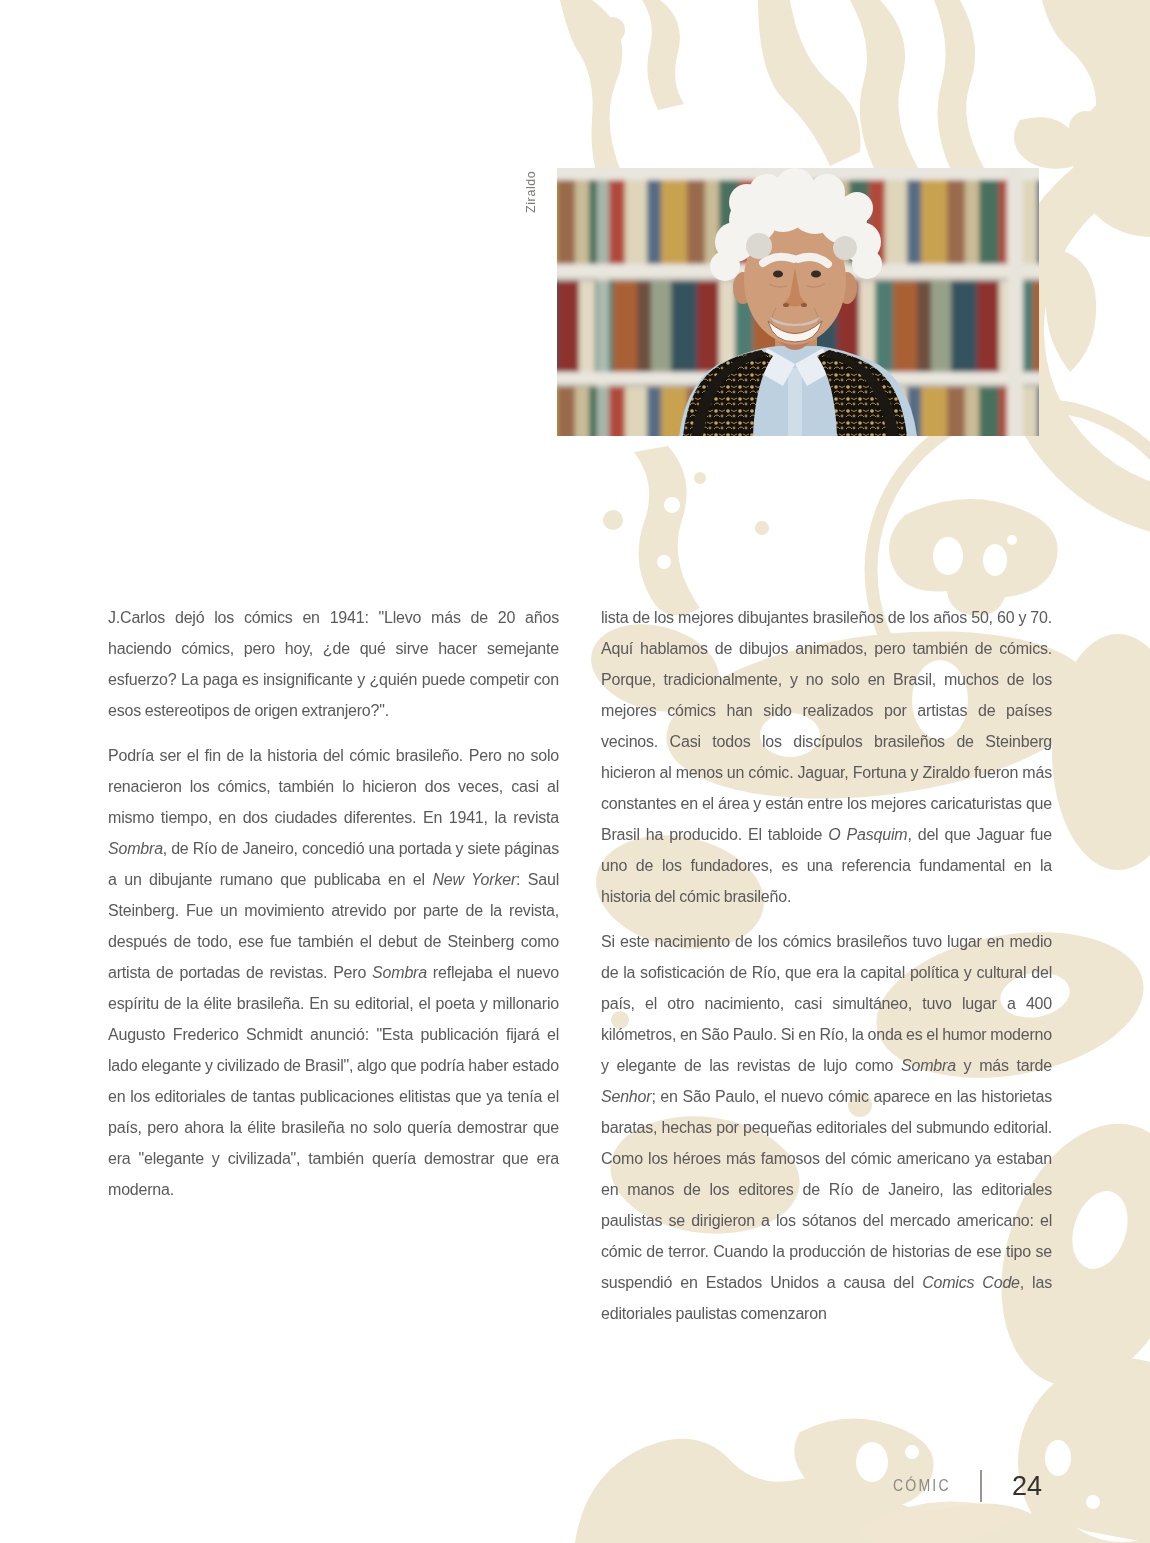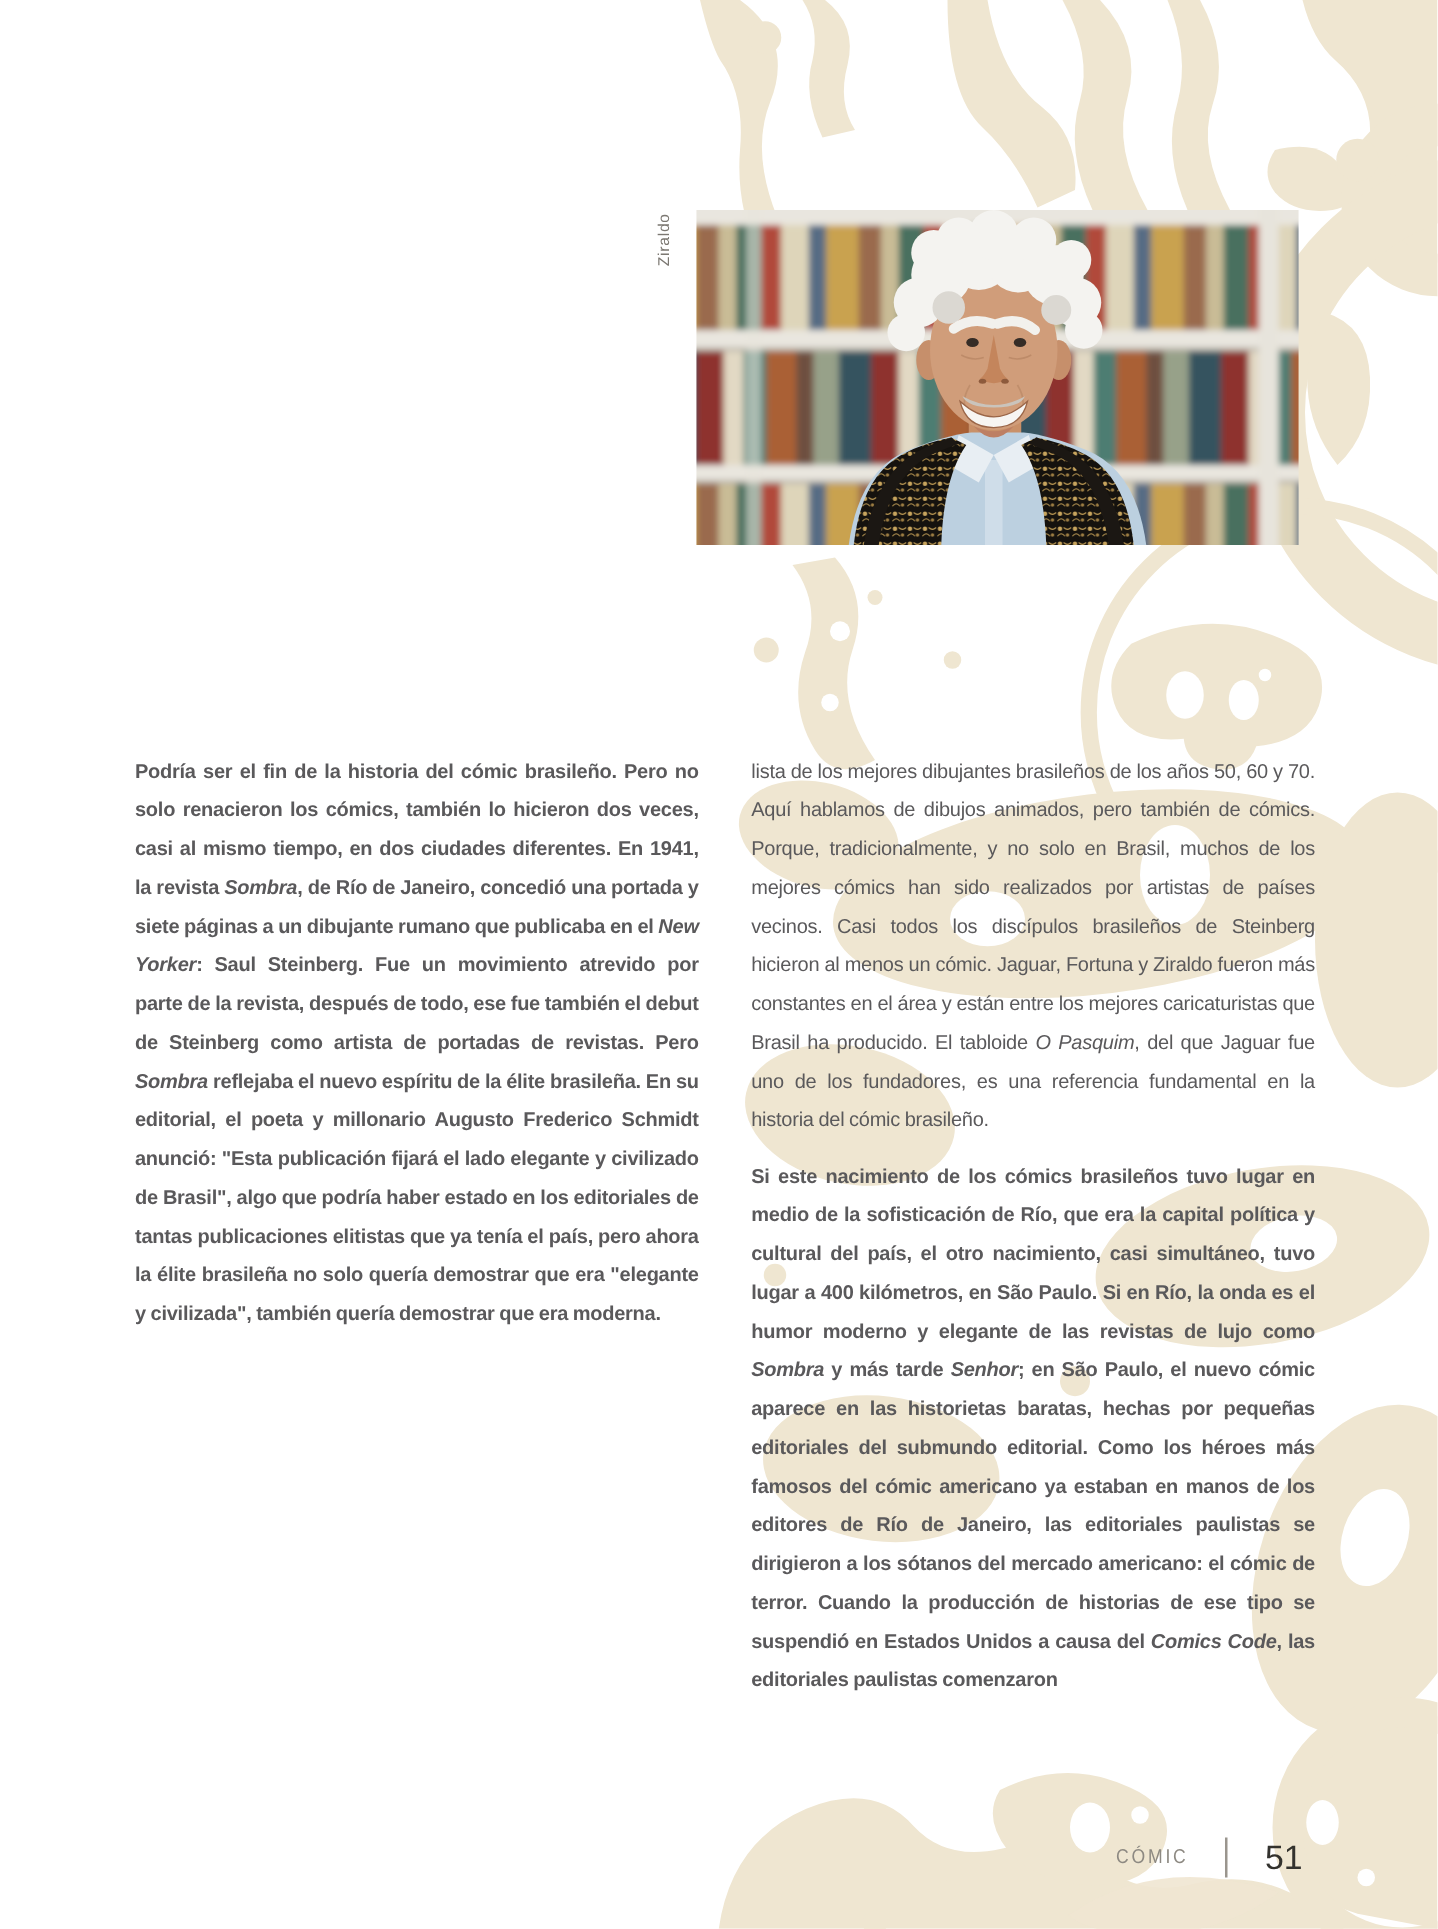--- a/index.html
+++ b/index.html
@@ -25,21 +25,21 @@
   }
   .col{
     flex:1 1 0;
     text-align:justify;
     font-size:16px;line-height:31px;
     letter-spacing:-0.2px;word-spacing:-0.5px;
     color:#5a595b;
     hyphens:none;
   }
   .col p{margin:0 0 14px 0;}
-  .col p:last-child{margin-bottom:0;font-weight:bold;}
+  .col p:last-child{margin-bottom:0;}
   .col em{font-style:italic;}
   .footer{
     position:absolute;right:108px;top:1470px;z-index:2;
     display:flex;align-items:center;gap:30px;
   }
   .footer-section{
     font-size:16px;color:#8d8982;letter-spacing:2.5px;
     transform:scaleX(0.88);transform-origin:100% 50%;
   }
   .footer-divider{width:1.5px;height:32px;background:#9a958e;}
@@ -210,25 +210,26 @@
       <path d="M211,153 q27 25 54 0 q-5 21 -27 21 q-22 0 -27 -21 z" fill="#f7f5f2" stroke="#9a6547" stroke-width="1"></path>
       <path d="M222,173 q16 8 32 0 q-8 9 -16 9 q-8 0 -16 -9 z" fill="#bd7f63"></path>
     </g>
   </svg>
 </div>
 
 <div class="photo-caption">Ziraldo</div>
 
 <div class="columns">
   <div class="col">
+      <p><span>J.Carlos dejó los cómics en 1941: "Llevo más de 20 años haciendo cómics, pero hoy, ¿de qué sirve hacer semejante esfuerzo? La paga es insignificante y ¿quién puede competir con esos estereotipos de origen extranjero?".</span></p>
       <p><span>Podría ser el fin de la historia del cómic brasileño. Pero no solo renacieron los cómics, también lo hicieron dos veces, casi al mismo tiempo, en dos ciudades diferentes. En 1941, la revista </span><em>Sombra</em><span>, de Río de Janeiro, concedió una portada y siete páginas a un dibujante rumano que publicaba en el </span><em>New Yorker</em><span>: Saul Steinberg. Fue un movimiento atrevido por parte de la revista, después de todo, ese fue también el debut de Steinberg como artista de portadas de revistas. Pero </span><em>Sombra</em><span> reflejaba el nuevo espíritu de la élite brasileña. En su editorial, el poeta y millonario Augusto Frederico Schmidt anunció: "Esta publicación fijará el lado elegante y civilizado de Brasil", algo que podría haber estado en los editoriales de tantas publicaciones elitistas que ya tenía el país, pero ahora la élite brasileña no solo quería demostrar que era "elegante y civilizada", también quería demostrar que era moderna.</span></p>
     </div>
   <div class="col">
       <p><span>lista de los mejores dibujantes brasileños de los años 50, 60 y 70. Aquí hablamos de dibujos animados, pero también de cómics. Porque, tradicionalmente, y no solo en Brasil, muchos de los mejores cómics han sido realizados por artistas de países vecinos. Casi todos los discípulos brasileños de Steinberg hicieron al menos un cómic. Jaguar, Fortuna y Ziraldo fueron más constantes en el área y están entre los mejores caricaturistas que Brasil ha producido. El tabloide </span><em>O Pasquim</em><span>, del que Jaguar fue uno de los fundadores, es una referencia fundamental en la historia del cómic brasileño.</span></p>
       <p><span>Si este nacimiento de los cómics brasileños tuvo lugar en medio de la sofisticación de Río, que era la capital política y cultural del país, el otro nacimiento, casi simultáneo, tuvo lugar a 400 kilómetros, en São Paulo. Si en Río, la onda es el humor moderno y elegante de las revistas de lujo como </span><em>Sombra</em><span> y más tarde </span><em>Senhor</em><span>; en São Paulo, el nuevo cómic aparece en las historietas baratas, hechas por pequeñas editoriales del submundo editorial. Como los héroes más famosos del cómic americano ya estaban en manos de los editores de Río de Janeiro, las editoriales paulistas se dirigieron a los sótanos del mercado americano: el cómic de terror. Cuando la producción de historias de ese tipo se suspendió en Estados Unidos a causa del </span><em>Comics Code</em><span>, las editoriales paulistas comenzaron</span></p>
     </div>
 </div>
 
 <div class="footer">
   <span class="footer-section">CÓMIC</span>
   <span class="footer-divider"></span>
-  <span class="footer-page">51</span>
+  <span class="footer-page">24</span>
 </div>
 
 </body></html>

